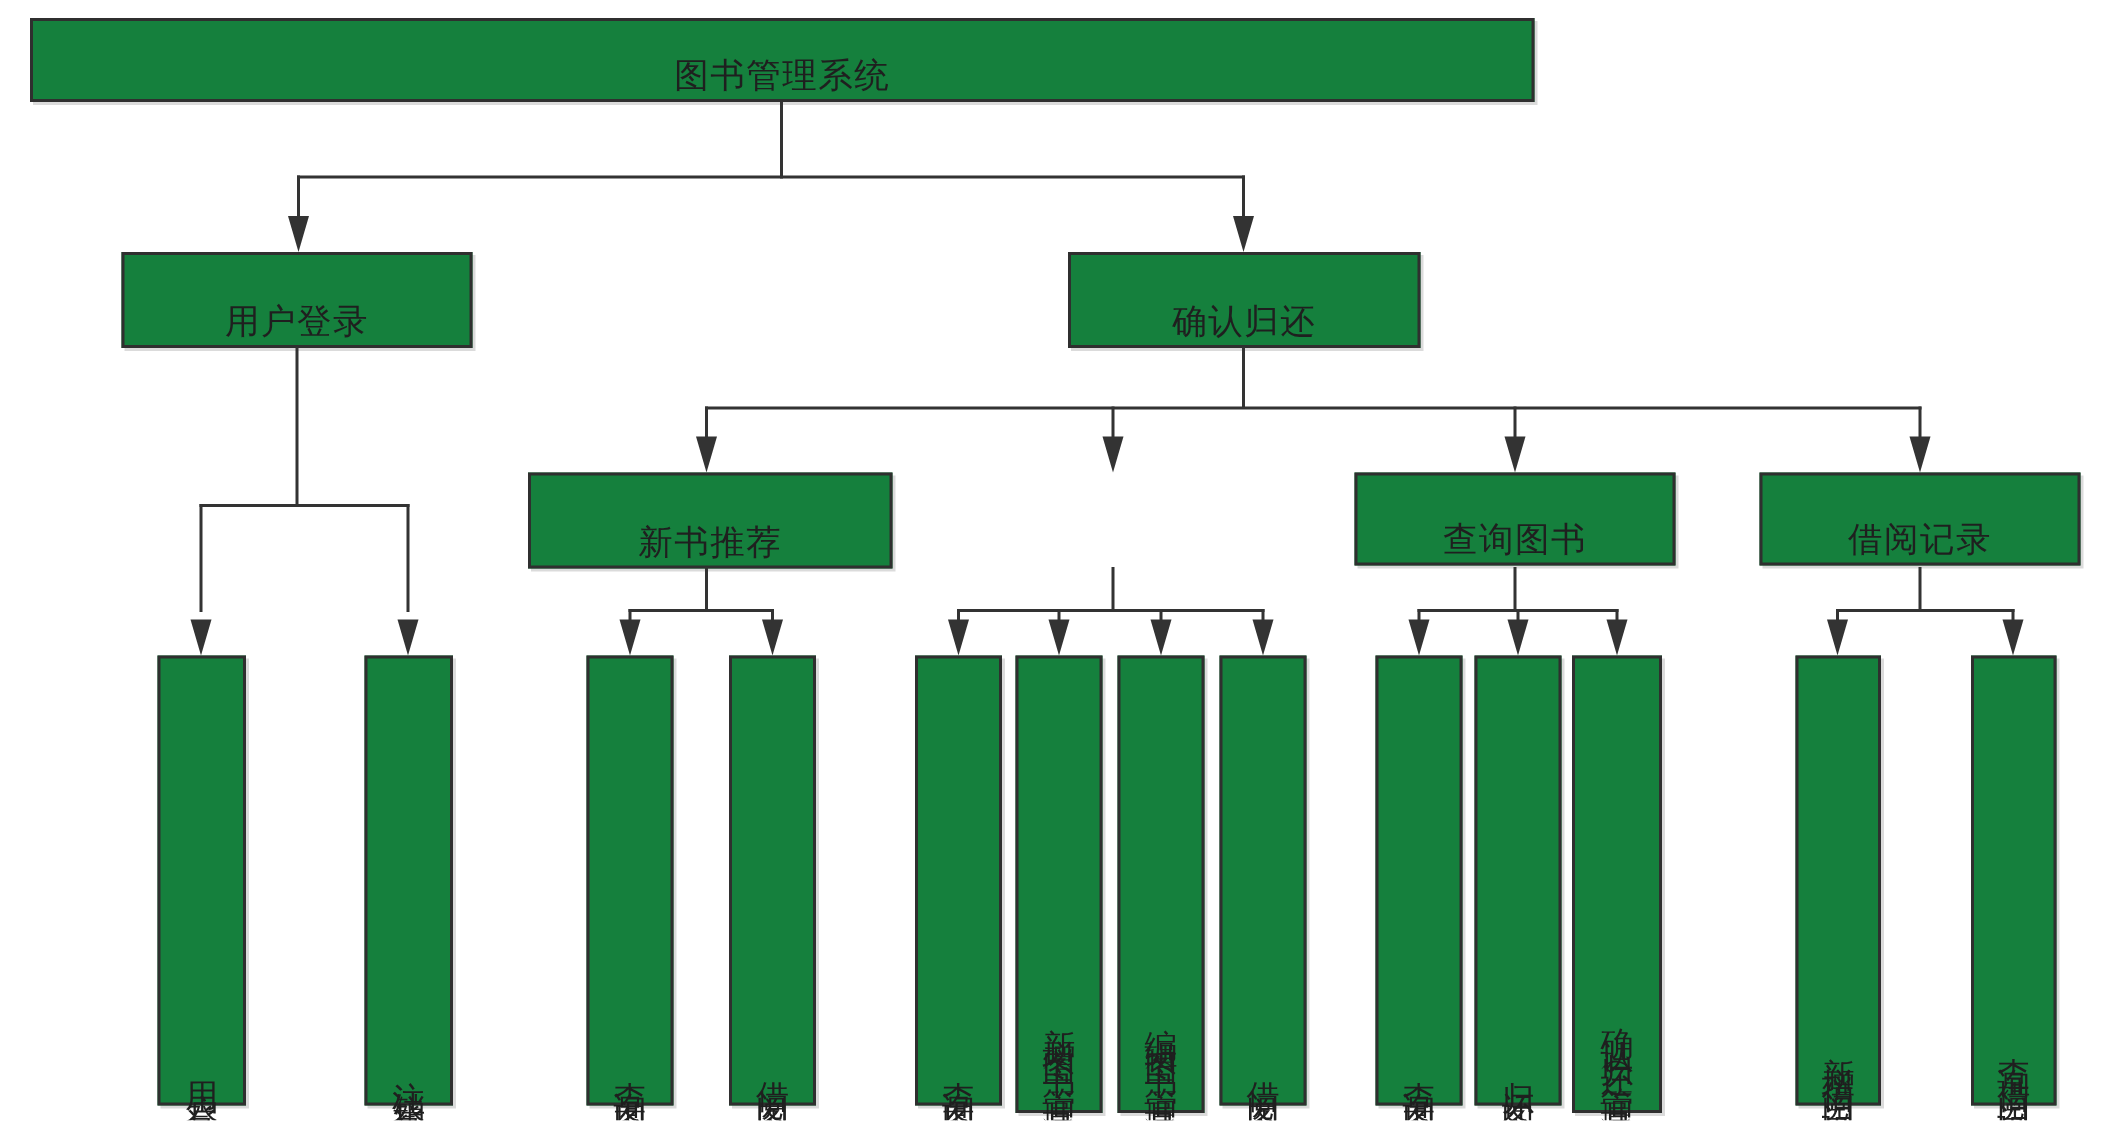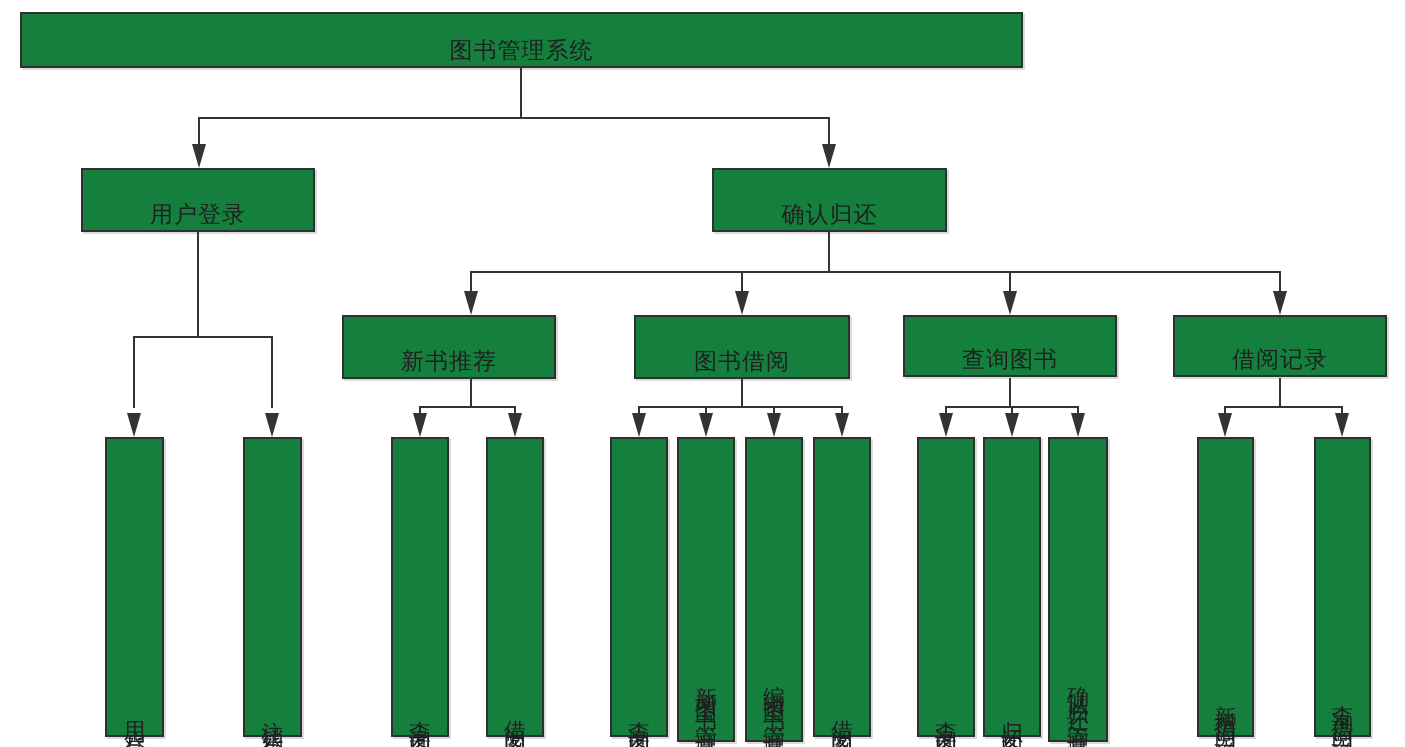--- a/index.html
+++ b/index.html
@@ -14,21 +14,21 @@
     box-shadow:2px 2px 0 rgba(0,0,0,0.14);
   }
   .hlabel{font-size:23px;color:#1f1f1f;letter-spacing:1px;white-space:nowrap;}
   .vlabel{
     writing-mode:vertical-rl;text-orientation:mixed;
     font-size:22px;color:#1f1f1f;letter-spacing:8px;line-height:1;white-space:nowrap;
   }
   .n-root{left:20px;top:12px;width:1003px;height:56px;}
   .n-user-login{left:81px;top:168px;width:234px;height:64px;}
   .n-book-mgmt{left:712px;top:168px;width:235px;height:64px;}
-  .n-new-book-rec{left:342px;top:315px;width:214px;height:64px;}
+  .n-new-book-rec{left:352px;top:315px;width:243px;height:64px;}
   .n-book-borrow{left:634px;top:315px;width:216px;height:64px;}
   .n-current-borrow{left:903px;top:315px;width:214px;height:62px;}
   .n-borrow-records{left:1173px;top:315px;width:214px;height:62px;}
   .vnode{top:437px;height:300px;}
   .n-a1{left:105px;width:59px;}
   .n-a2{left:243px;width:59px;}
   .n-b1{left:391px;width:58px;}
   .n-b2{left:486px;width:58px;}
   .n-c1{left:610px;width:58px;}
   .n-c2{left:677px;width:58px;height:305px;}
@@ -115,23 +115,20 @@
   <div class="node n-user-login">
     <span class="hlabel">用户登录</span>
   </div>
   <div class="node n-book-mgmt">
     <span class="hlabel">确认归还</span>
   </div>
 
   <div class="node n-new-book-rec">
     <span class="hlabel">新书推荐</span>
   </div>
-  <div class="node n-book-borrow">
-    <span class="hlabel">图书借阅</span>
-  </div>
   <div class="node n-current-borrow">
     <span class="hlabel">查询图书</span>
   </div>
   <div class="node n-borrow-records">
     <span class="hlabel">借阅记录</span>
   </div>
 
   <div class="node vnode n-a1">
     <span class="vlabel">用户登录</span>
   </div>

